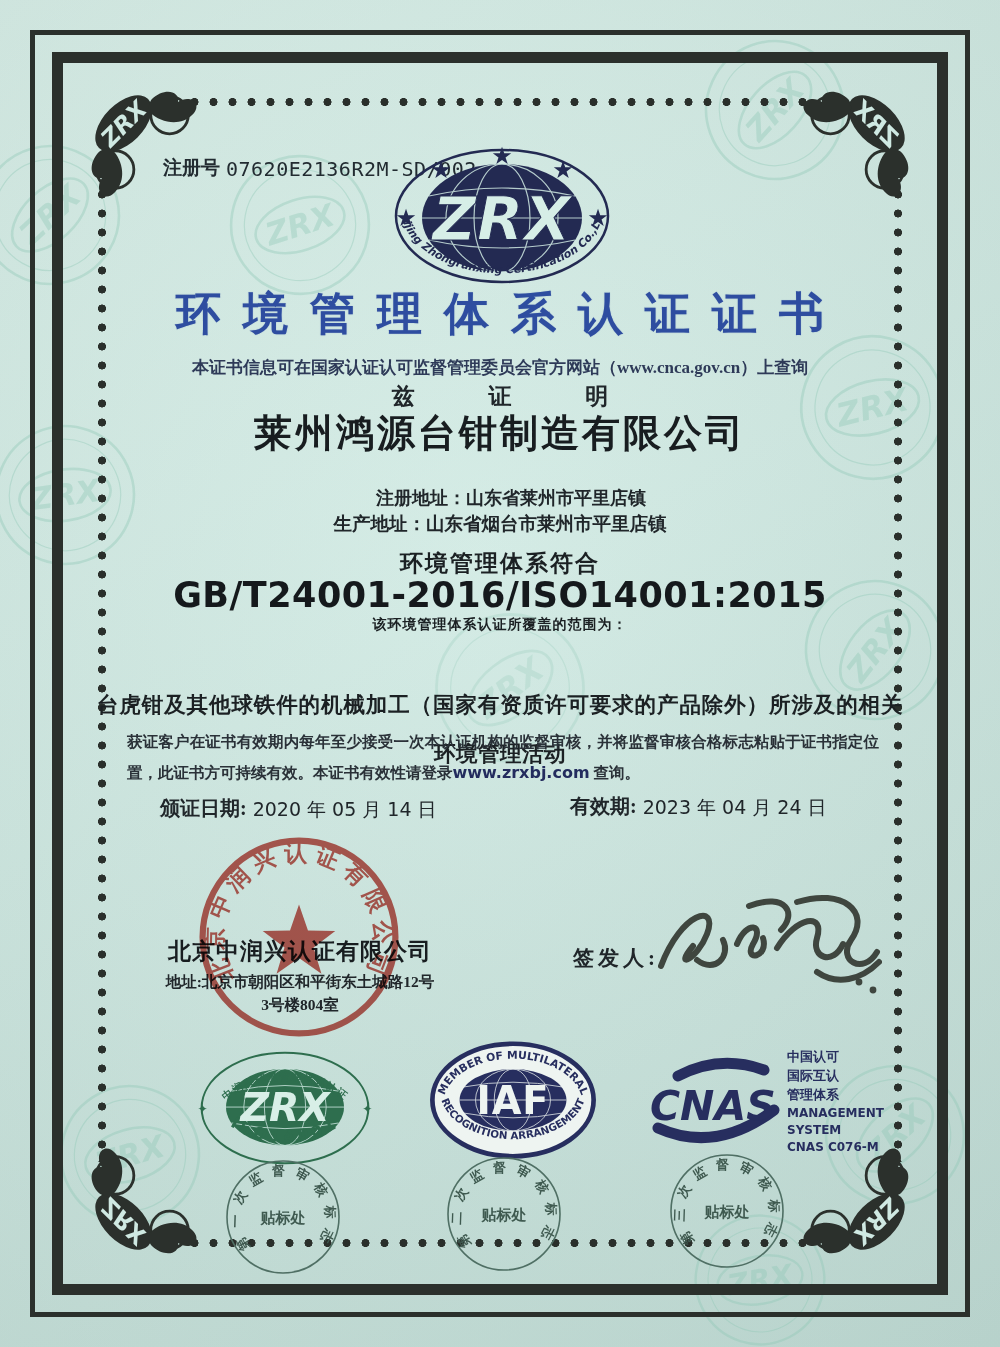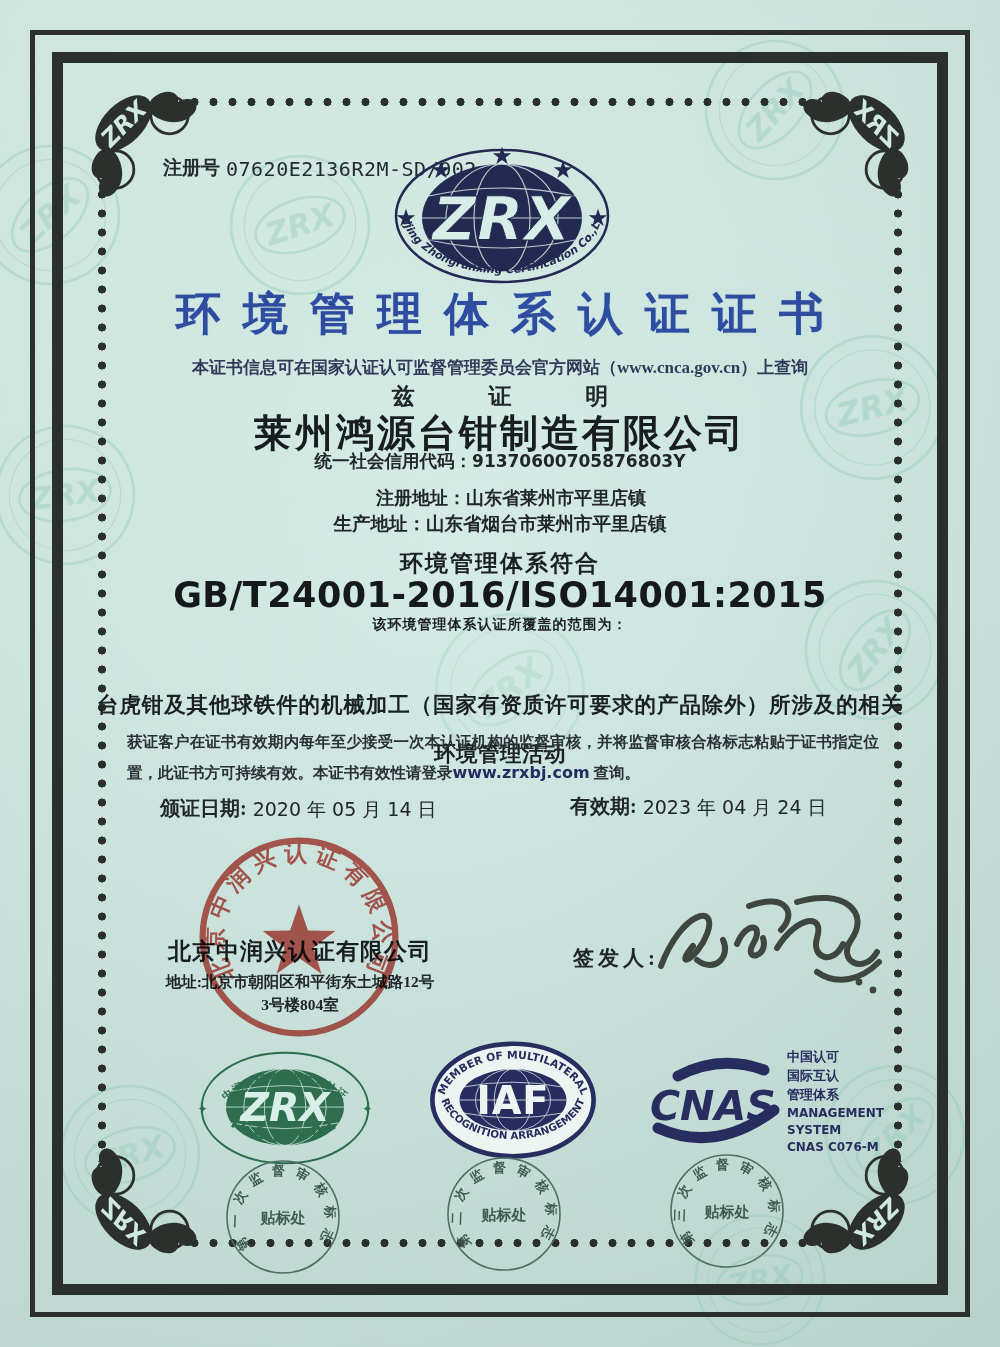--- a/index.html
+++ b/index.html
@@ -159,23 +159,20 @@
     <path id="zrx-arc" d="M 12,82 A 101,64 0 0 0 210,82" fill="none"></path>
     <text font-size="11" font-weight="bold" font-style="italic" fill="#232a52" font-family="DejaVu Sans, sans-serif">
       <textPath href="#zrx-arc" startOffset="50%" text-anchor="middle">Beijing Zhongrunxing Certification Co.,Ltd.</textPath>
     </text>
   </svg>
 
   <div class="abs center title">环境管理体系认证证书</div>
   <div class="abs center infoline">本证书信息可在国家认证认可监督管理委员会官方网站（www.cnca.gov.cn）上查询</div>
   <div class="abs center hereby">兹 证 明</div>
   <div class="abs center company">莱州鸿源台钳制造有限公司</div>
-  <div class="abs center credit">
-    <span>统一社会信用代码：</span><span class="code">91370600705876803Y</span>
-  </div>
   <div class="abs center addr1">
     <span>注册地址：</span><span>山东省莱州市平里店镇</span>
   </div>
   <div class="abs center addr2">
     <span>生产地址：</span><span>山东省烟台市莱州市平里店镇</span>
   </div>
 
   <div class="abs center conform">环境管理体系符合</div>
   <div class="abs center standard">GB/T24001-2016/ISO14001:2015</div>
   <div class="abs center scopeintro">该环境管理体系认证所覆盖的范围为：</div>

